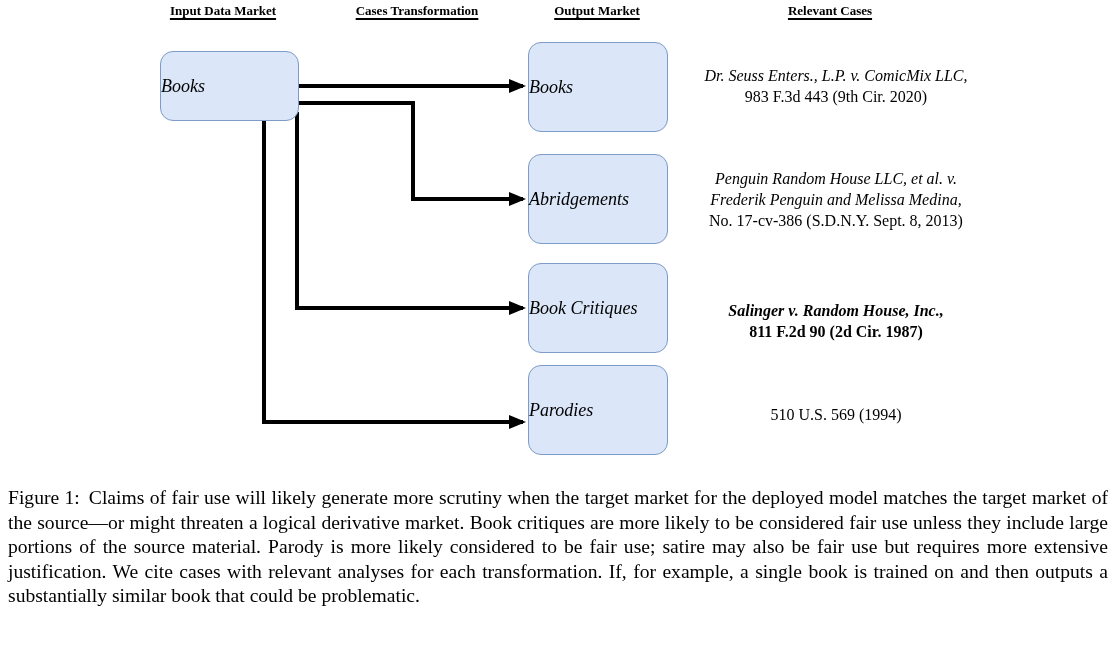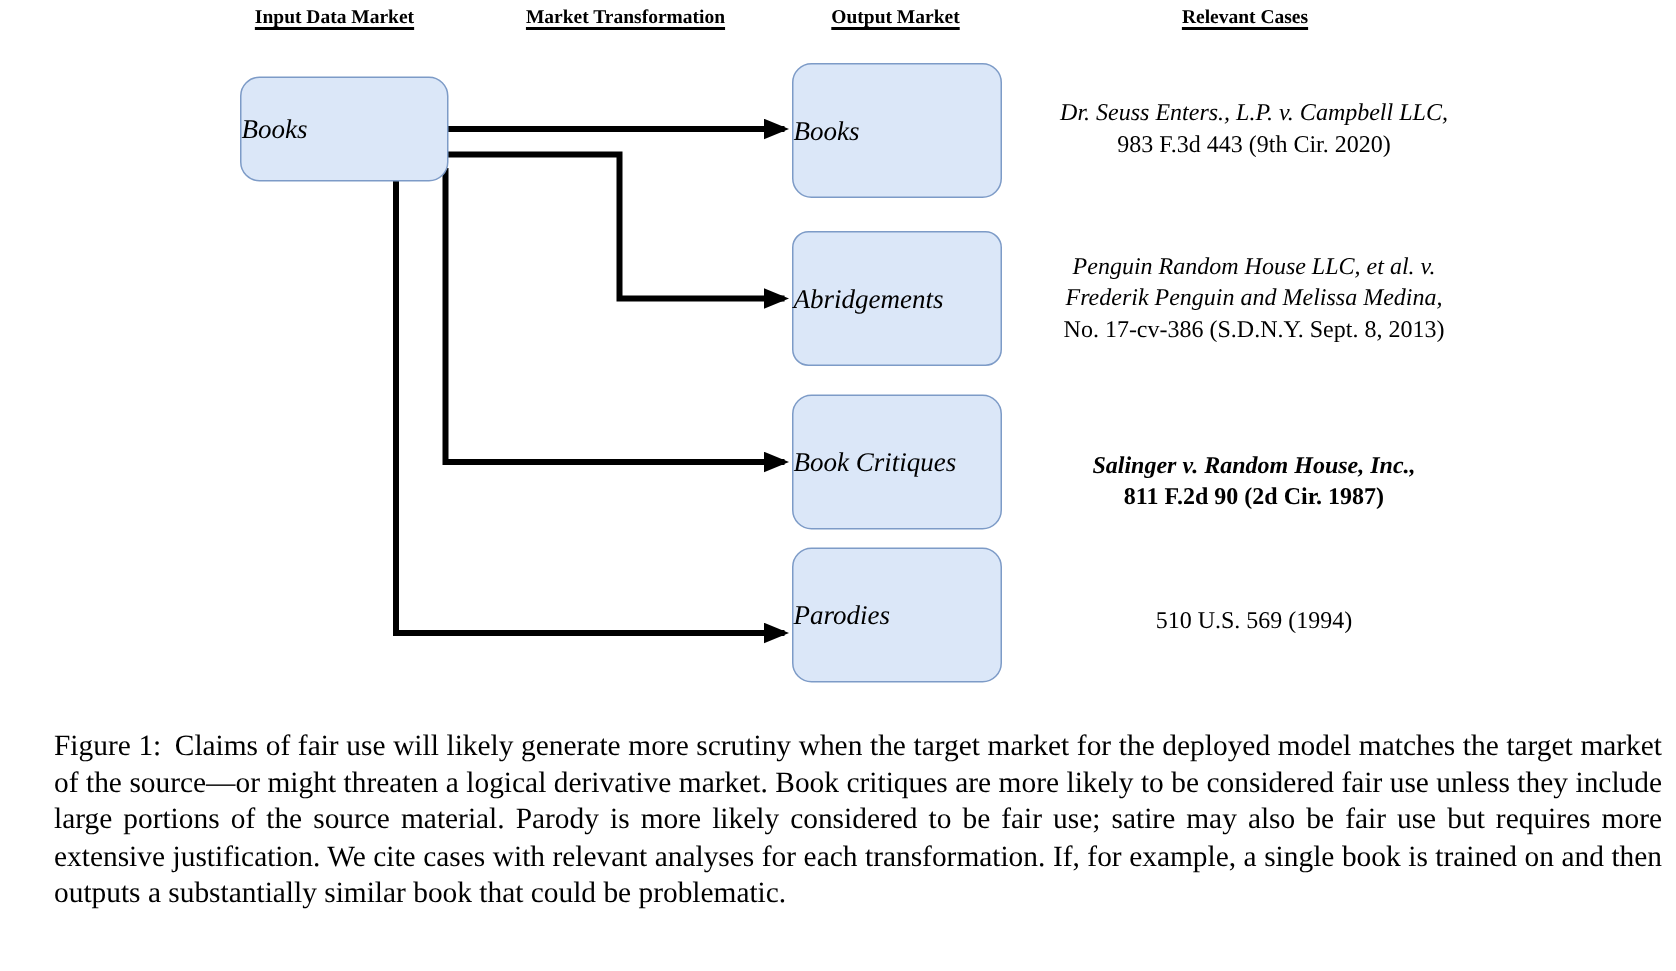--- a/index.html
+++ b/index.html
@@ -49,21 +49,21 @@
     border: 1.6px solid #7d9bc7;
     border-radius: 13px;
     display: flex;
     align-items: center;
     font-size: 18px;
     white-space: nowrap;
     font-style: italic;
   }
   .nodebox.input-box { left: 160px; top: 51px;  width: 139px; height: 70px; }
   .nodebox.o1        { left: 528px; top: 42px;  width: 140px; height: 90px; }
-  .nodebox.o2        { left: 528px; top: 154px; width: 140px; height: 90px; border-radius: 11px; }
+  .nodebox.o2        { left: 528px; top: 154px; width: 140px; height: 90px; }
   .nodebox.o3        { left: 528px; top: 263px; width: 140px; height: 90px; }
   .nodebox.o4        { left: 528px; top: 365px; width: 140px; height: 90px; }
 
   .case {
     position: absolute;
     left: 676px;
     width: 320px;
     transform: translateY(-50%);
     text-align: center;
     font-size: 16px;
@@ -77,33 +77,32 @@
   .case.c4 { top: 414px; }
 
   .caption {
     position: absolute;
     left: 8px;
     right: 9px;
     top: 486px;
     font-size: 19.6px;
     line-height: 24.5px;
     text-align: justify;
-    margin-left: 28px;
   }
   .caption .cap-label { margin-right: 9px; }
 </style>
 </head>
 <body>
 
 <div class="fig">
 
   <div class="diagram">
 
     <span class="hdr hdr-input">Input Data Market</span>
-    <span class="hdr hdr-model">Market Transformation</span>
+    <span class="hdr hdr-model">Cases Transformation</span>
     <span class="hdr hdr-output">Output Market</span>
     <span class="hdr hdr-cases">Relevant Cases</span>
 
     <svg class="arrows" width="1117" height="482" viewBox="0 0 1117 482">
       <defs>
         <marker id="ah" markerUnits="userSpaceOnUse" markerWidth="18" markerHeight="16" refX="14" refY="7" orient="auto">
           <path d="M0,0 L17,7 L0,14 Z" fill="#000000"></path>
         </marker>
       </defs>
       <polyline points="294,86 523,86" fill="none" stroke="#000000" stroke-width="4" marker-end="url(#ah)"></polyline>
@@ -123,21 +122,21 @@
       <span>Abridgements</span>
     </div>
     <div class="nodebox o4">
       <span>Parodies</span>
     </div>
     <div class="nodebox o3">
       <span>Book Critiques</span>
     </div>
 
     <div class="case c1">
-      <div class="case-name">Dr. Seuss Enters., L.P. v. Campbell LLC,</div>
+      <div class="case-name">Dr. Seuss Enters., L.P. v. ComicMix LLC,</div>
       <div class="case-name"></div>
       <div class="case-cite">983 F.3d 443 (9th Cir. 2020)</div>
     </div>
     <div class="case c2">
       <div class="case-name">Penguin Random House LLC, et al. v.</div>
       <div class="case-name">Frederik Penguin and Melissa Medina,</div>
       <div class="case-cite">No. 17-cv-386 (S.D.N.Y. Sept. 8, 2013)</div>
     </div>
     <div class="case c3">
       <div class="case-name">Salinger v. Random House, Inc.,</div>

